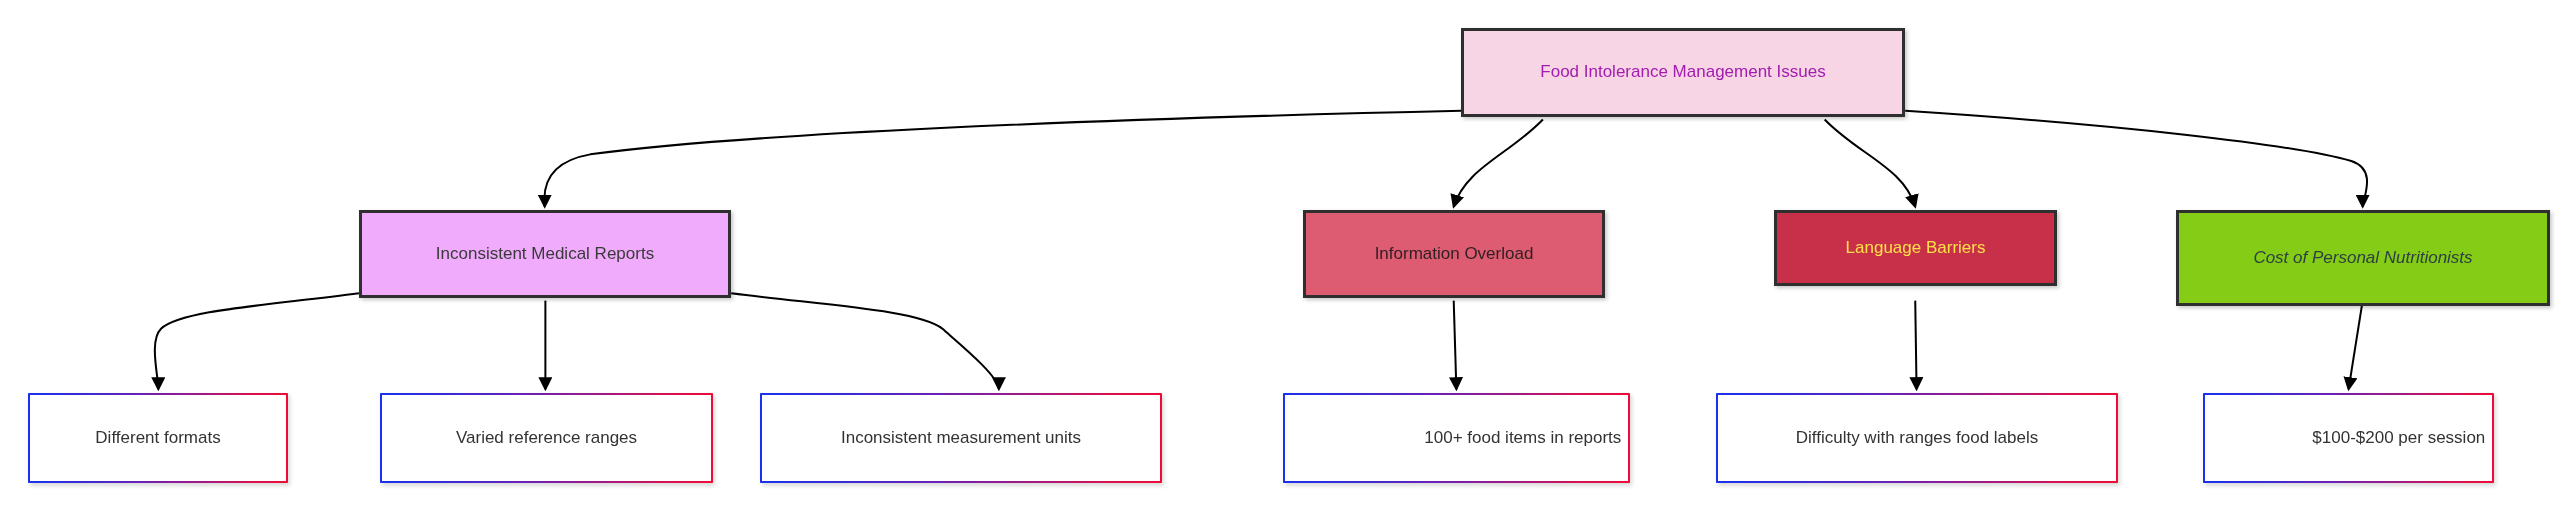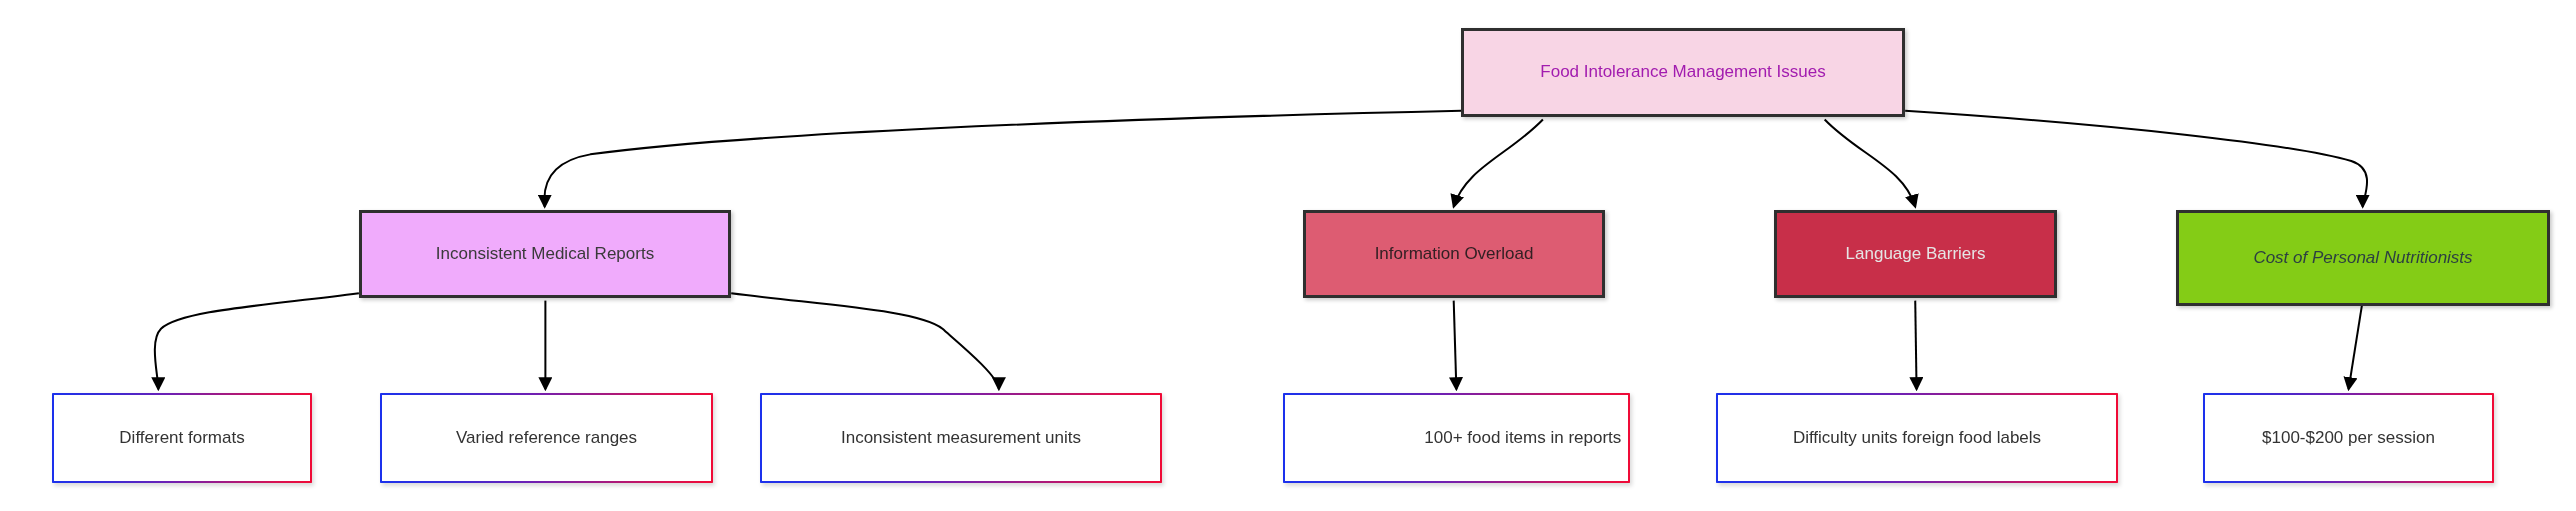--- a/index.html
+++ b/index.html
@@ -87,40 +87,40 @@
   <div class="node filled" style="left: 1461px; top: 27.5px; width: 444px; height: 89px; background-color: rgb(248, 213, 229); color: #a21caf;">
     <span class="node-label">Food Intolerance Management Issues</span>
   </div>
 
   <div class="node filled" style="left: 359px; top: 210px; width: 372px; height: 88px; background-color: #f0abfc; color: rgb(58, 58, 58);">
     <span class="node-label">Inconsistent Medical Reports</span>
   </div>
   <div class="node filled" style="left: 1303px; top: 210px; width: 302px; height: 88px; background-color: rgb(221, 92, 114); color: rgb(51, 32, 36);">
     <span class="node-label">Information Overload</span>
   </div>
-  <div class="node filled" style="left: 1774px; top: 210px; width: 283px; height: 88px; background-color: rgb(200, 47, 73); color: #e5e5e5;">
+  <div class="node filled" style="left: 1774px; top: 210px; width: 283px; height: 76px; background-color: rgb(200, 47, 73); color: #fde047;">
     <span class="node-label">Language Barriers</span>
   </div>
   <div class="node filled" style="left: 2176px; top: 210px; width: 374px; height: 96px; background-color: #84cc16; color: rgb(44, 63, 66); font-style: italic;">
     <span class="node-label">Cost of Personal Nutritionists</span>
   </div>
 
-  <div class="node leaf" style="left: 28px; top: 393px; width: 260px; height: 90px; margin-left: 24px;">
+  <div class="node leaf" style="left: 28px; top: 393px; width: 260px; height: 90px;">
     <span class="node-label">Different formats</span>
   </div>
   <div class="node leaf" style="left: 380px; top: 393px; width: 333px; height: 90px;">
     <span class="node-label">Varied reference ranges</span>
   </div>
   <div class="node leaf" style="left: 760px; top: 393px; width: 402px; height: 90px;">
     <span class="node-label">Inconsistent measurement units</span>
   </div>
   <div class="node leaf" style="left: 1283px; top: 393px; width: 347px; height: 90px; justify-content: flex-end;">
     <span class="node-label">100+ food items in reports</span>
   </div>
   <div class="node leaf" style="left: 1716px; top: 393px; width: 402px; height: 90px;">
-    <span class="node-label">Difficulty units foreign food labels</span>
+    <span class="node-label">Difficulty with ranges food labels</span>
   </div>
-  <div class="node leaf" style="left: 2203px; top: 393px; width: 291px; height: 90px;">
+  <div class="node leaf" style="left: 2203px; top: 393px; width: 291px; height: 90px; justify-content: flex-end;">
     <span class="node-label">$100-$200 per session</span>
   </div>
 
 </div>
 
 
 </body></html>

